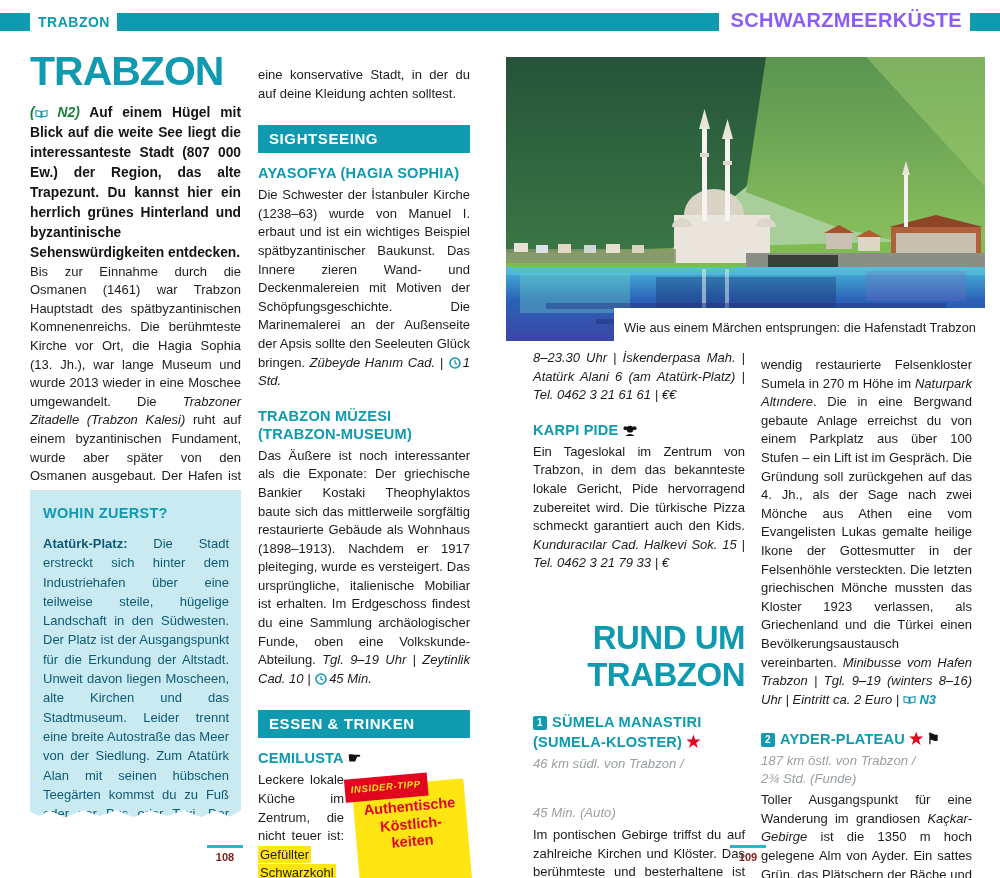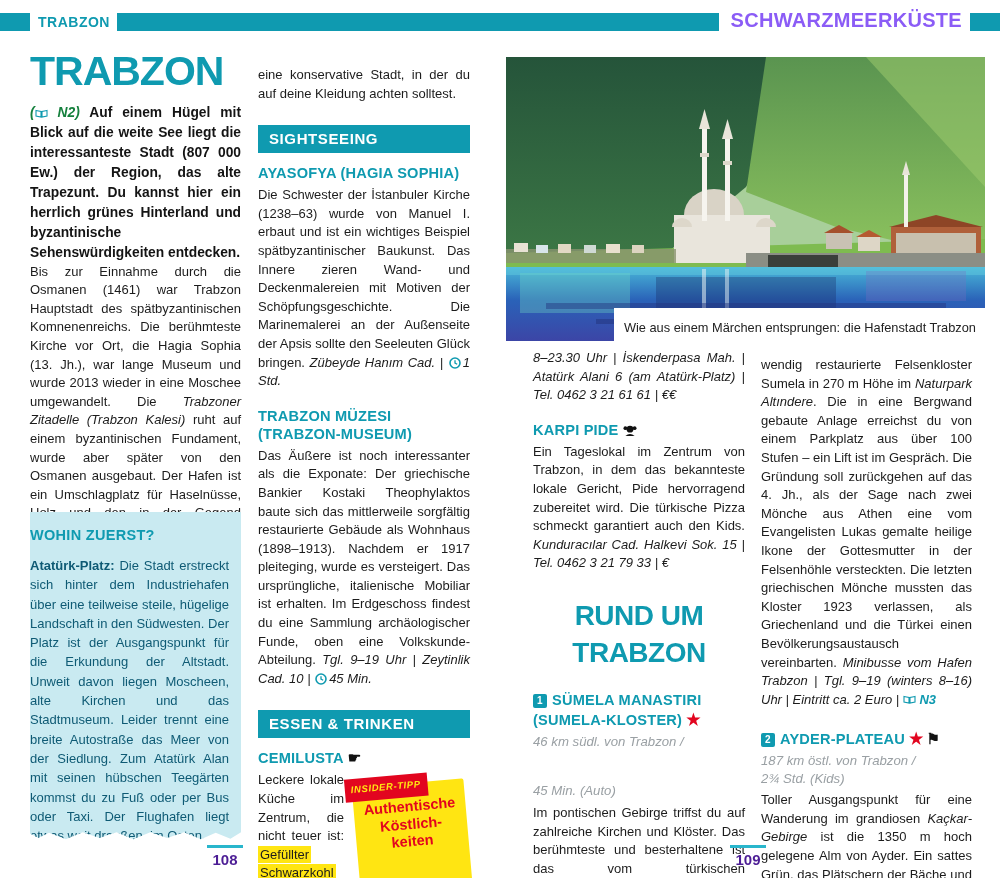--- a/index.html
+++ b/index.html
@@ -21,21 +21,21 @@
   .col-r2 { left:761px; top:356px; width:211px; }
 
   .page-title { font-size:41px; font-weight:bold; color:#0f9ab0; letter-spacing:-1px; margin-bottom:22px; text-align:left; }
   .intro { font-size:13.8px; line-height:20px; font-weight:bold; color:#141414; }
   .mapref { color:#15803d; font-style:italic; font-weight:bold; white-space:nowrap;margin-top:15px; }
   .mapref svg { vertical-align:-1px; }
   p.body-p { margin-top:0; }
   .ital { font-style:italic; }
 
   
-  .whereto { position:absolute; left:30px; top:512px; width:211px; height:328px; background:#c9eaf1; padding:15px 12px 0 0; z-index:5;
+  .whereto { position:absolute; left:30px; top:490px; width:211px; height:328px; background:#c9eaf1; padding:15px 12px 0 13px; z-index:5;
     clip-path: polygon(0 0,100% 0,100% 97.6%,95% 99.6%,88% 97.8%,81% 99.8%,73% 97.6%,65% 99.4%,57% 97.6%,49% 99.8%,41% 97.6%,33% 99.4%,25% 97.6%,17% 99.8%,9% 97.8%,4% 99.4%,0 98%); }
   .whereto-title { color:#0f9ab0; font-weight:bold; font-size:14.5px; letter-spacing:.3px; margin-bottom:13px; }
   .whereto-body { font-size:13px; line-height:19.3px; color:#0e5a74; text-align:justify; }
   .whereto-lead { font-weight:bold; }
 
   
   .section-bar { background:#0f9ab0; color:#fff; font-weight:bold; font-size:15px; letter-spacing:.6px; height:28px; line-height:28px; padding-left:11px; margin:22px 0 11px; text-align:left; }
   .entry-title { color:#0f9ab0; font-weight:bold; font-size:14.6px; line-height:18px; letter-spacing:.2px; margin:16px 0 4px; text-align:left; }
   .entry-title .hand-icon { color:#111; font-style:normal; font-size:15px; margin-left:4px; }
   .clock-icon svg { vertical-align:-2px; margin:0 2px 0 1px; }
@@ -50,31 +50,31 @@
     border-left:6px solid transparent; border-right:16px solid transparent; border-top:17px solid #ffe512; transform:skewX(-18deg); }
   .tip-tag { position:absolute; left:-7px; top:-9px; background:#e2051f; color:#ffe512; font-size:9.5px; font-weight:bold; font-style:italic; letter-spacing:.6px; padding:2px 7px 2px 6px; }
   .tip-text { padding-top:15px; color:#e2051f; font-weight:bold; font-size:14.5px; line-height:17.5px; text-align:center; }
 
   
   .photo { position:absolute; left:506px; top:57px; width:479px; height:284px; overflow:hidden; }
   .photo svg { display:block; }
   .photo-caption { position:absolute; right:0; bottom:0; background:#fff; font-size:12.8px; color:#222; padding:12px 9px 6px 10px; }
 
   
-  .area-title { color:#0f9ab0; font-weight:bold; font-size:28px; line-height:37px; letter-spacing:-.5px; margin-top:24px; text-align:center; }
+  .area-title { color:#0f9ab0; font-weight:bold; font-size:33px; line-height:37px; letter-spacing:-.5px; margin-top:46px; text-align:right; }
   .poi-head { color:#0f9ab0; font-weight:bold; font-size:14.6px; line-height:19px; letter-spacing:.2px; margin-top:20px; text-align:left; }
   .poi-badge { display:inline-block; width:14px; height:14px; background:#0f9ab0; color:#fff; font-size:10px; font-weight:bold; line-height:14px; text-align:center; border-radius:2px; vertical-align:1px; margin-right:5px; }
   .star-icon { color:#e2051f; font-size:16px; font-style:normal; margin-left:4px; }
   .flag-icon { color:#111; font-size:15px; font-style:normal; margin-left:3px; }
   .poi-meta { color:#9aa0a4; font-style:italic; font-size:13.2px; line-height:17.5px; margin:3px 0 4px; text-align:left; }
   .kid-icon svg { vertical-align:-2px; margin-left:4px; }
   .teal-ital { color:#0f9ab0; font-style:italic; font-weight:bold; white-space:nowrap; }
 
   
-  .pageno { position:absolute; top:845px; width:44px; text-align:center; font-size:15px; font-weight:bold; color:#4c1d95; }
+  .pageno { position:absolute; top:845px; width:44px; text-align:center; font-size:11px; font-weight:bold; color:#7f1d1d; }
   .pageno .rule { display:block; width:36px; height:3px; background:#29b6cc; margin:0 auto 3px; }
   .pageno-l { left:203px; }
   .pageno-r { left:726px; }
 </style>
 </head>
 <body>
 
 <div class="page">
 
   <div class="hdr-block-l"></div>
@@ -218,21 +218,21 @@
   </div>
 
   <div class="col col-r2">
     <p class="body-p"><span>wendig restaurierte Felsenkloster Sumela in 270 m Höhe im </span><span class="ital">Naturpark Altındere</span><span>. Die in eine Bergwand gebaute Anlage erreichst du von einem Parkplatz aus über 100 Stufen – ein Lift ist im Gespräch. Die Gründung soll zurückgehen auf das 4. Jh., als der Sage nach zwei Mönche aus Athen eine vom Evangelisten Lukas gemalte heilige Ikone der Gottesmutter in der Felsenhöhle versteckten. Die letzten griechischen Mönche mussten das Kloster 1923 verlassen, als Griechenland und die Türkei einen Bevölkerungsaustausch vereinbarten. </span><span class="ital">Minibusse vom Hafen Trabzon | Tgl. 9–19 (winters 8–16) Uhr | Eintritt ca. 2 Euro | </span><span class="teal-ital"><svg width="13" height="9" viewBox="0 0 13 9">
             <path d="M1 1.5 L6 2.5 L6 8 L1 7 Z M12 1.5 L7 2.5 L7 8 L12 7 Z" fill="none" stroke="#0f9ab0" stroke-width="1.1"></path>
           </svg> <span>N3</span></span></p>
 
     <div class="poi-head"><span class="poi-badge">2</span><span>AYDER-PLATEAU</span><span class="star-icon">★</span><span class="flag-icon">⚑</span></div>
     <div class="poi-meta">
         <span style="display:block;">187 km östl. von Trabzon /</span>
-        <span style="display:block;">2¾ Std. (Kids)</span>
+        <span style="display:block;">2¾ Std. (Funde)</span>
       </div>
     <p class="body-p"><span>Toller Ausgangspunkt für eine Wanderung im grandiosen </span><span class="ital">Kaçkar-Gebirge</span><span> ist die 1350 m hoch gelegene Alm von Ayder. Ein sattes Grün, das Plätschern der Bäche und Wasserfälle sowie ural-</span></p>
   </div>
 
   <div class="pageno pageno-l"><span class="rule"></span><span>108</span></div>
   <div class="pageno pageno-r"><span class="rule"></span><span>109</span></div>
 
 </div>
 
 </body></html>

